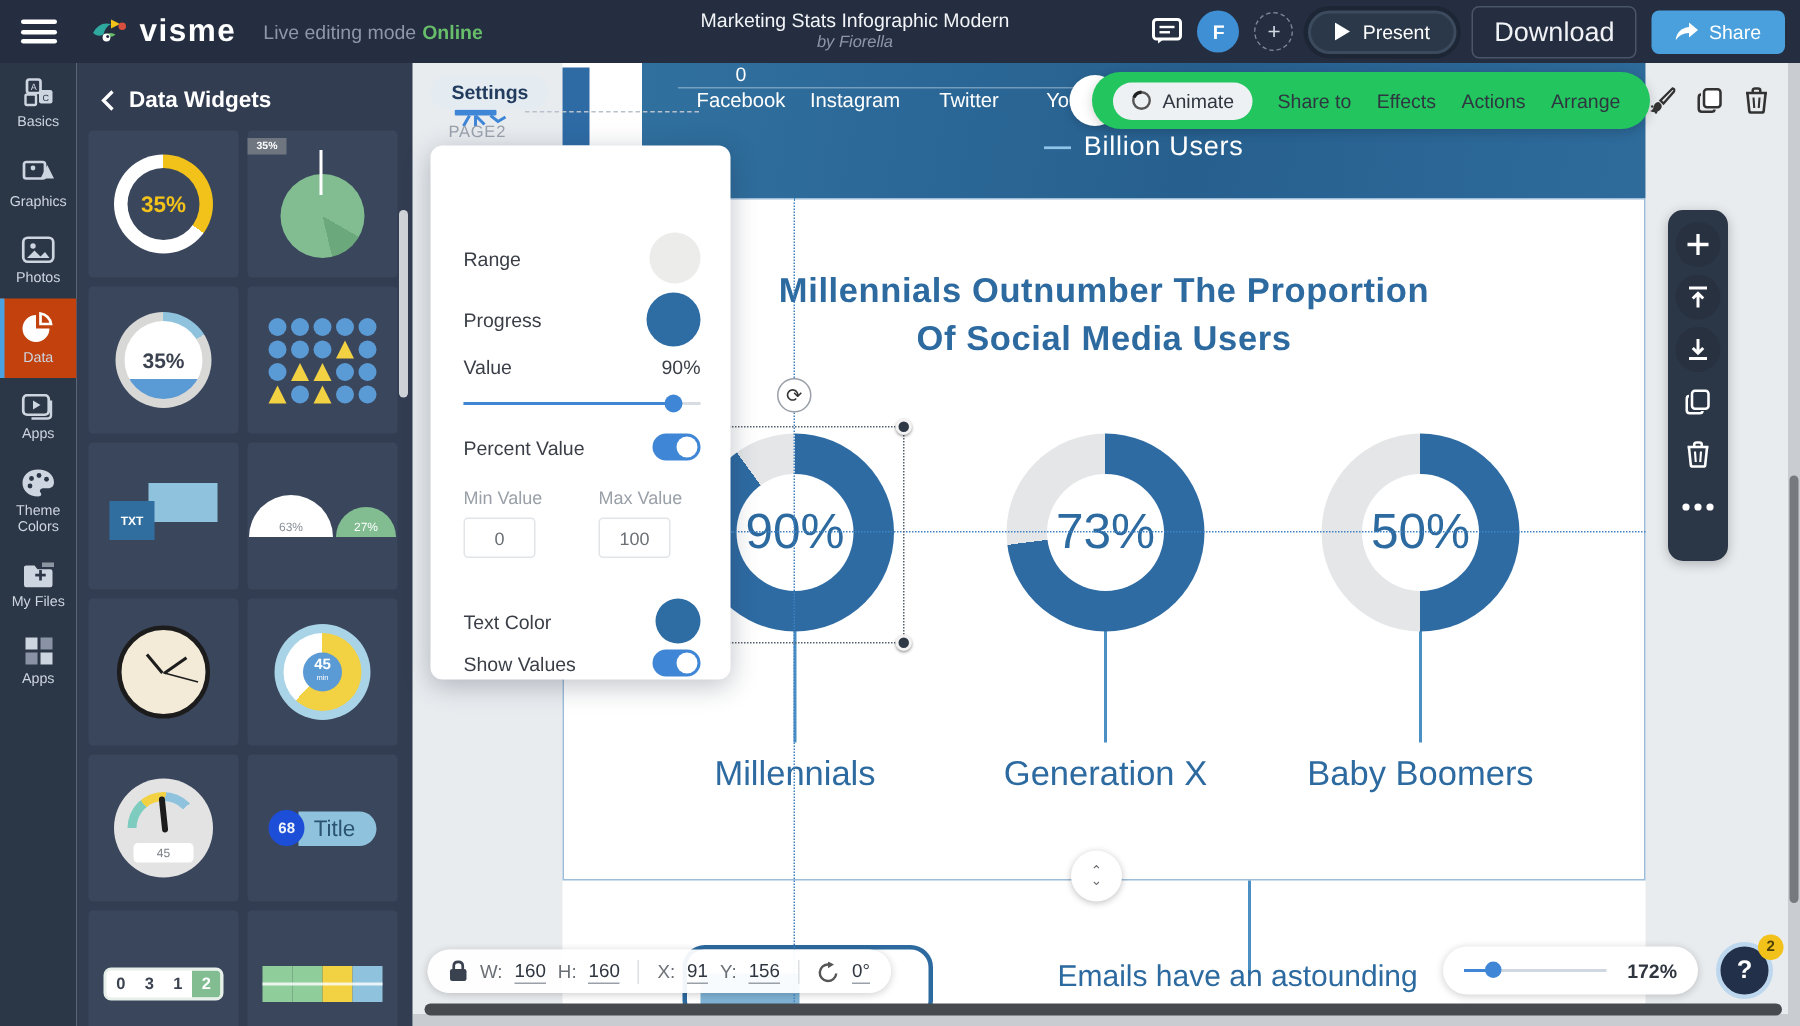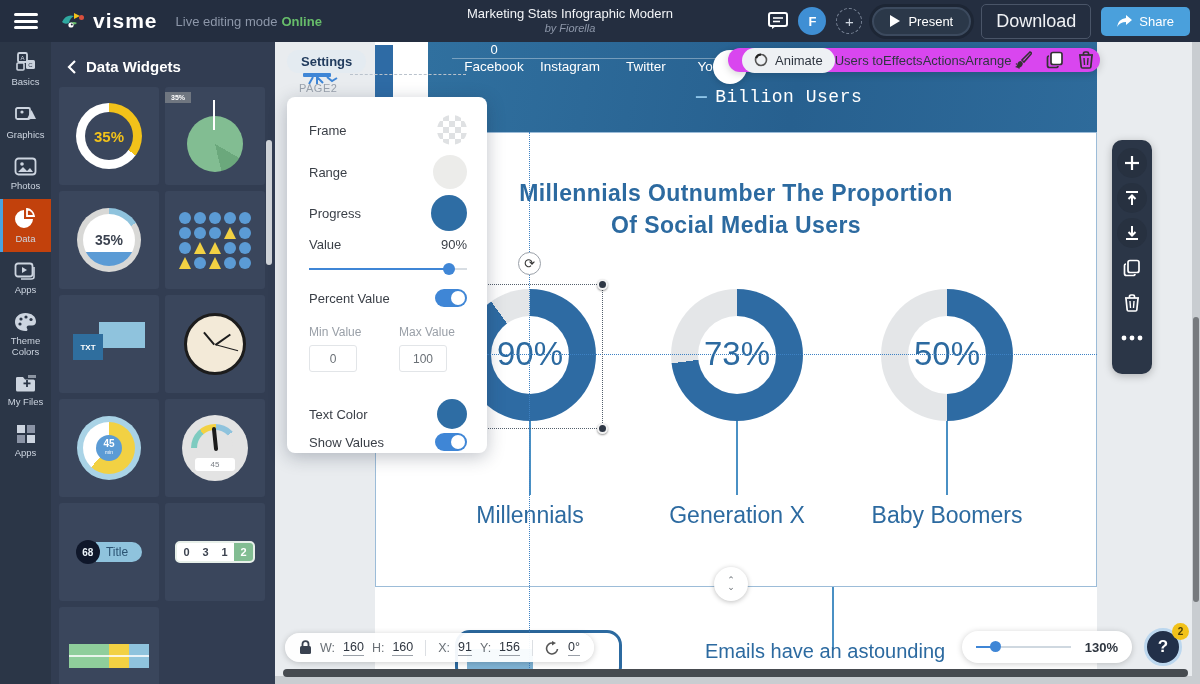--- a/index.html
+++ b/index.html
@@ -63,39 +63,39 @@
   .w-timer { width:64px; height:64px; border-radius:50%; background:#a9d3e6; display:flex; align-items:center; justify-content:center; position:relative; }
   .w-timer .face { width:52px; height:52px; border-radius:50%; background:conic-gradient(#f2d143 0 62%, #ffffff 0 100%); display:flex; align-items:center; justify-content:center; }
   .w-timer .core { width:26px; height:26px; border-radius:50%; background:#5b9bd5; color:#fff; display:flex; flex-direction:column; align-items:center; justify-content:center; font-size:10px; font-weight:bold; line-height:9px; }
   .w-timer .core em { font-style:normal; font-size:5px; font-weight:normal; }
   .w-gauge { width:66px; height:66px; border-radius:50%; background:#e3e3e3; position:relative; overflow:hidden; }
   .w-gauge .arc { position:absolute; left:9px; top:9px; width:48px; height:48px; border-radius:50%; background:conic-gradient(from -90deg,#7ecbc0 0 14%, #f2d143 14% 26%, #8fc3dd 26% 38%, transparent 0); }
   .w-gauge .arc::after { content:""; position:absolute; inset:6px; border-radius:50%; background:#e3e3e3; }
   .w-gauge .needle { position:absolute; left:31px; top:12px; width:4px; height:24px; background:#1c1c1c; transform:rotate(-6deg); border-radius:2px; }
   .w-gauge .val { position:absolute; left:13px; bottom:10px; width:40px; height:13px; background:#fff; border-radius:3px; color:#7a7f86; font-size:8px; text-align:center; line-height:13px; }
   .w-badge { display:flex; align-items:center; }
-  .w-badge .num { width:24px; height:24px; border-radius:50%; background:#0f172a; color:#eef5fa; font-size:10px; font-weight:bold; display:flex; align-items:center; justify-content:center; z-index:1; }
-  .w-badge .pill { margin-left:-4px; background:#8fc3dd; color:#2b5372; font-size:12px; padding:3px 14px 3px 10px; border-radius:0 12px 12px 0; }
+  .w-badge .num { width:24px; height:24px; border-radius:50%; background:#1d4ed8; color:#eef5fa; font-size:10px; font-weight:bold; display:flex; align-items:center; justify-content:center; z-index:1; }
+  .w-badge .pill { margin-left:-4px; background:#8fc3dd; color:#2b5372; font-size:15px; padding:3px 14px 3px 10px; border-radius:0 12px 12px 0; }
   .w-counter { display:flex; width:80px; height:22px; border:2px solid #e7efe9; border-radius:5px; overflow:hidden; background:#fff; }
   .w-counter b { flex:1; font-size:11px; color:#3c4350; display:flex; align-items:center; justify-content:center; }
   .w-counter b:last-child { background:#82bd92; color:#fff; }
   .w-seg { display:flex; width:80px; height:24px; position:relative; }
   .w-seg i { flex:1; }
   .w-seg::after { content:""; position:absolute; left:0; right:0; top:11px; height:2px; background:rgba(255,255,255,.8); }
 
   
   .canvas { position:absolute; left:275px; top:42px; width:925px; height:642px; background:#e9ecef; overflow:hidden; }
   .page { position:absolute; left:100px; top:0; width:722px; height:642px; background:#fff; }
   .pg-strip { position:absolute; left:0; top:3px; width:18px; height:52px; background:#2e6ba5; }
   .pg-header { position:absolute; left:53px; top:0; width:669px; height:90px; background:linear-gradient(100deg,#30709f 0%, #27608f 55%, #2e6b9b 100%); }
   .pg-header .axis { position:absolute; left:24px; top:16px; width:620px; height:1px; background:rgba(255,255,255,.35); }
   .hdr-zero { position:absolute; left:28px; top:0; width:76px; text-align:center; color:#fff; font-size:13px; }
   .hdr-cats { position:absolute; left:28px; top:17px; display:flex; }
   .hdr-cats span { width:76px; text-align:center; color:#fff; font-size:13.5px; }
-  .hdr-caption { position:absolute; left:268px; top:45px; color:#fff; font-size:18px; letter-spacing:.5px;font-family:Liberation Mono, monospace; }
+  .hdr-caption { position:absolute; left:268px; top:45px; color:#fff; font-size:18px; letter-spacing:.5px; }
   .hdr-caption .dash { color:#8ec4e8; margin-right:8px; font-weight:bold; }
   .pg-title { position:absolute; left:0; width:722px; text-align:center; color:#2c6aa0; font-weight:bold; font-size:23px; letter-spacing:.4px; }
   .pg-border { position:absolute; left:0; top:90px; width:722px; height:455px; border:1px solid #9cbcd8; pointer-events:none; }
   .donut { position:absolute; width:132px; height:132px; border-radius:50%; }
   .donut .hole { position:absolute; inset:27px; border-radius:50%; background:#fff; display:flex; align-items:center; justify-content:center; }
   .donut .pct { position:relative; z-index:2; width:100%; text-align:center; color:#2c6aa0; font-size:33px; position:absolute; top:46px; }
   .conn { position:absolute; width:2px; background:#4a90c4; }
   .donut-label { position:absolute; width:220px; text-align:center; color:#2c6aa0; font-size:23px; }
   .divider-handle { position:absolute; left:339px; top:525px; width:34px; height:34px; border-radius:50%; background:#fff; box-shadow:0 1px 5px rgba(0,0,0,.25); color:#6a7076; display:flex; flex-direction:column; align-items:center; justify-content:center; font-size:9px; line-height:7px; z-index:3; }
   .emails { position:absolute; left:330px; top:598px; width:392px; color:#2c6aa0; font-size:20px; }
@@ -105,21 +105,21 @@
   .vline2 { position:absolute; left:457px; top:545px; width:2px; height:62px; background:#4a90c4; }
 
   
   .v-guide { position:absolute; left:254px; top:90px; width:0; height:552px; border-left:1.5px dotted #3e82c4; z-index:4; }
   .h-guide { position:absolute; left:212px; top:312px; width:610px; height:0; border-top:1.5px dotted #3e82c4; z-index:4; }
   .sel-rect { position:absolute; left:180px; top:242px; width:148px; height:145px; border:1.5px dotted #55606d; z-index:5; }
   .sel-h { position:absolute; width:11px; height:11px; border-radius:50%; background:#2e3745; border:2px solid #f2f2f2; box-shadow:0 1px 2px rgba(0,0,0,.4); }
   .rot-handle { position:absolute; left:243px; top:210px; width:23px; height:23px; border-radius:50%; background:#fff; border:1px solid #9aa0a8; color:#333; font-size:13px; display:flex; align-items:center; justify-content:center; z-index:5; }
 
   
-  .ctx-bar { position:absolute; left:453px; top:6px; width:372px; height:24px; background:#d946ef; border-radius:20px; box-shadow:0 2px 8px rgba(0,0,0,.18); display:flex; align-items:center; padding:0 14px; z-index:20; }
+  .ctx-bar { position:absolute; left:453px; top:6px; width:372px; height:38px; background:#22c55e; border-radius:20px; box-shadow:0 2px 8px rgba(0,0,0,.18); display:flex; align-items:center; padding:0 14px; gap:17px; z-index:20; }
   .ctx-item { font-size:13px; color:#2f3640; cursor:pointer; white-space:nowrap; }
   .ctx-animate { display:flex; align-items:center; gap:7px; background:#eef1f4; border-radius:15px; padding:5px 12px; }
   .ctx-icons { display:flex; align-items:center; gap:14px; margin-left:2px; }
   .ghost-circle { position:absolute; left:438px; top:8px; width:34px; height:34px; border-radius:50%; background:#fff; box-shadow:0 2px 6px rgba(0,0,0,.15); z-index:19; }
 
   
   .rtools { position:absolute; left:837px; top:98px; width:40px; height:234px; background:#2b3647; border-radius:10px; display:flex; flex-direction:column; align-items:center; padding:8px 0; gap:5px; z-index:20; box-shadow:0 2px 8px rgba(0,0,0,.25); }
   .rtool { width:30px; height:30px; border-radius:50%; display:flex; align-items:center; justify-content:center; cursor:pointer; }
   .rtool.bg { background:#273140; }
 
@@ -340,20 +340,26 @@
             <i class="c"></i>
         </div>
       </div>
       <div class="wcard">
         <div class="w-txt">
             <div class="lite"></div>
             <div class="dark">TXT</div>
           </div>
       </div>
       <div class="wcard">
+        <div class="w-halves">
+          <div class="half a">63%</div>
+          <div class="half b">27%</div>
+        </div>
+      </div>
+      <div class="wcard">
         <div class="w-clock">
           <i style="width:18px;height:2px;transform:rotate(-35deg)"></i>
           <i style="width:2px;height:16px;transform:rotate(140deg)"></i>
           <i style="width:24px;height:1px;transform:rotate(15deg)"></i>
         </div>
       </div>
       <div class="wcard">
         <div class="w-timer">
             <div class="face">
               <div class="core">
@@ -459,21 +465,21 @@
 
     <div class="ghost-circle"></div>
     <div class="ctx-bar">
       <div class="ctx-item ctx-animate">
         <svg width="14" height="14" viewBox="0 0 14 14">
             <circle cx="7" cy="7" r="5.5" fill="none" stroke="#555" stroke-width="1.6"></circle>
             <path d="M7 1.5 A5.5 5.5 0 0 0 2 5" fill="none" stroke="#222" stroke-width="2.2"></path>
           </svg>
         <span>Animate</span>
       </div>
-      <div class="ctx-item">Users to</div>
+      <div class="ctx-item">Share to</div>
       <div class="ctx-item">Effects</div>
       <div class="ctx-item">Actions</div>
       <div class="ctx-item">Arrange</div>
       <div class="ctx-icons">
         <svg width="18" height="18" viewBox="0 0 18 18">
             <path d="M16 1 L8 9 L10 11 L17 3 Q18 1.5 16 1Z" fill="none" stroke="#333" stroke-width="1.6"></path>
             <path d="M7 10 Q4 10 3.5 13 Q3 15.5 1 16 Q5 18 7.5 15.5 Q9.5 13.5 8.5 11.5Z" fill="#333"></path>
             <circle cx="2.5" cy="13" r=".8" fill="#333"></circle>
             <circle cx="5" cy="17" r=".8" fill="#333"></circle>
           </svg>
@@ -554,44 +560,40 @@
           <path d="M7 0 L11 2 L7 4.5Z" fill="#555"></path>
         </svg>
       <b>0°</b>
     </div>
 
     <div class="zoom-pill">
       <div class="z-track">
           <div class="z-fill"></div>
           <div class="z-knob"></div>
         </div>
-      <div class="z-val">130%</div>
+      <div class="z-val">172%</div>
     </div>
     <div class="help-btn">?</div>
     <div class="help-badge">2</div>
 
     <div class="hscroll-track"></div>
     <div class="hscroll-thumb"></div>
     <div class="vscroll-track"></div>
     <div class="vscroll-thumb"></div>
   </div>
 
   <div class="settings-tab">Settings</div>
   <svg class="page2-glyph" width="36" height="12" viewBox="0 0 36 12">
       <rect x="0" y="0" width="28" height="4" rx="1" fill="#3f86d6"></rect>
       <path d="M10 4 L6 11 M14 4 L14 11 M14 4 L20 10 M24 4 L29 8 L34 5" fill="none" stroke="#3f86d6" stroke-width="2"></path>
     </svg>
   <div class="page2-label">PAGE2</div>
   <div class="tab-dash"></div>
 
   <div class="popup">
-    <div class="prow" style="top:18px">
-        <span>Frame</span>
-        <div class="swatch sw-frame"></div>
-      </div>
     <div class="prow" style="top:58px">
         <span>Range</span>
         <div class="swatch sw-range"></div>
       </div>
     <div class="prow" style="top:98px">
         <span>Progress</span>
         <div class="swatch sw-blue"></div>
       </div>
     <div class="prow" style="top:140px">
         <span>Value</span>

